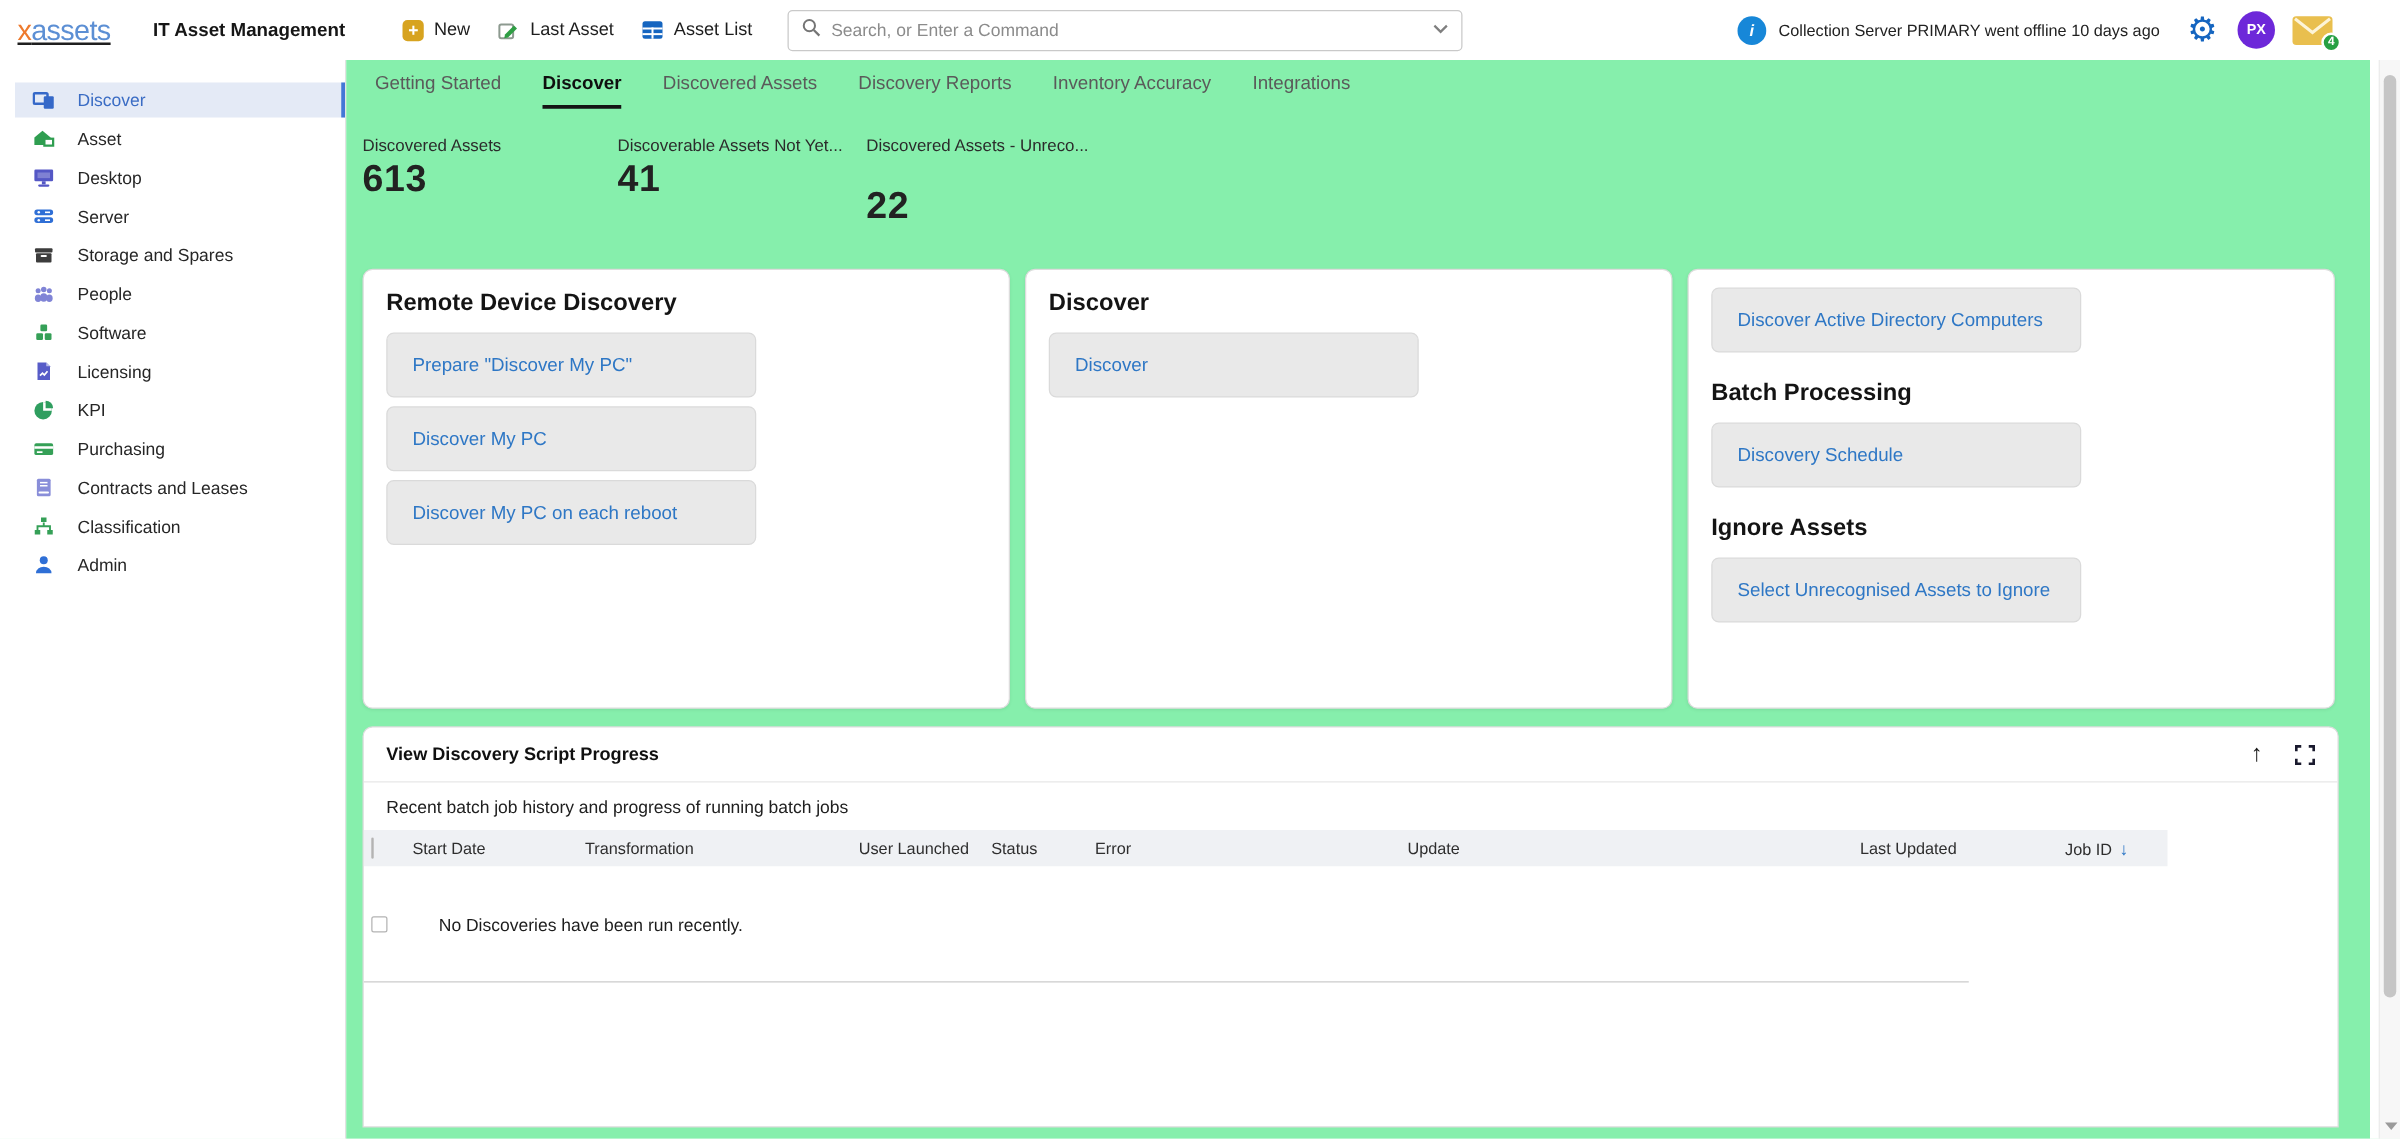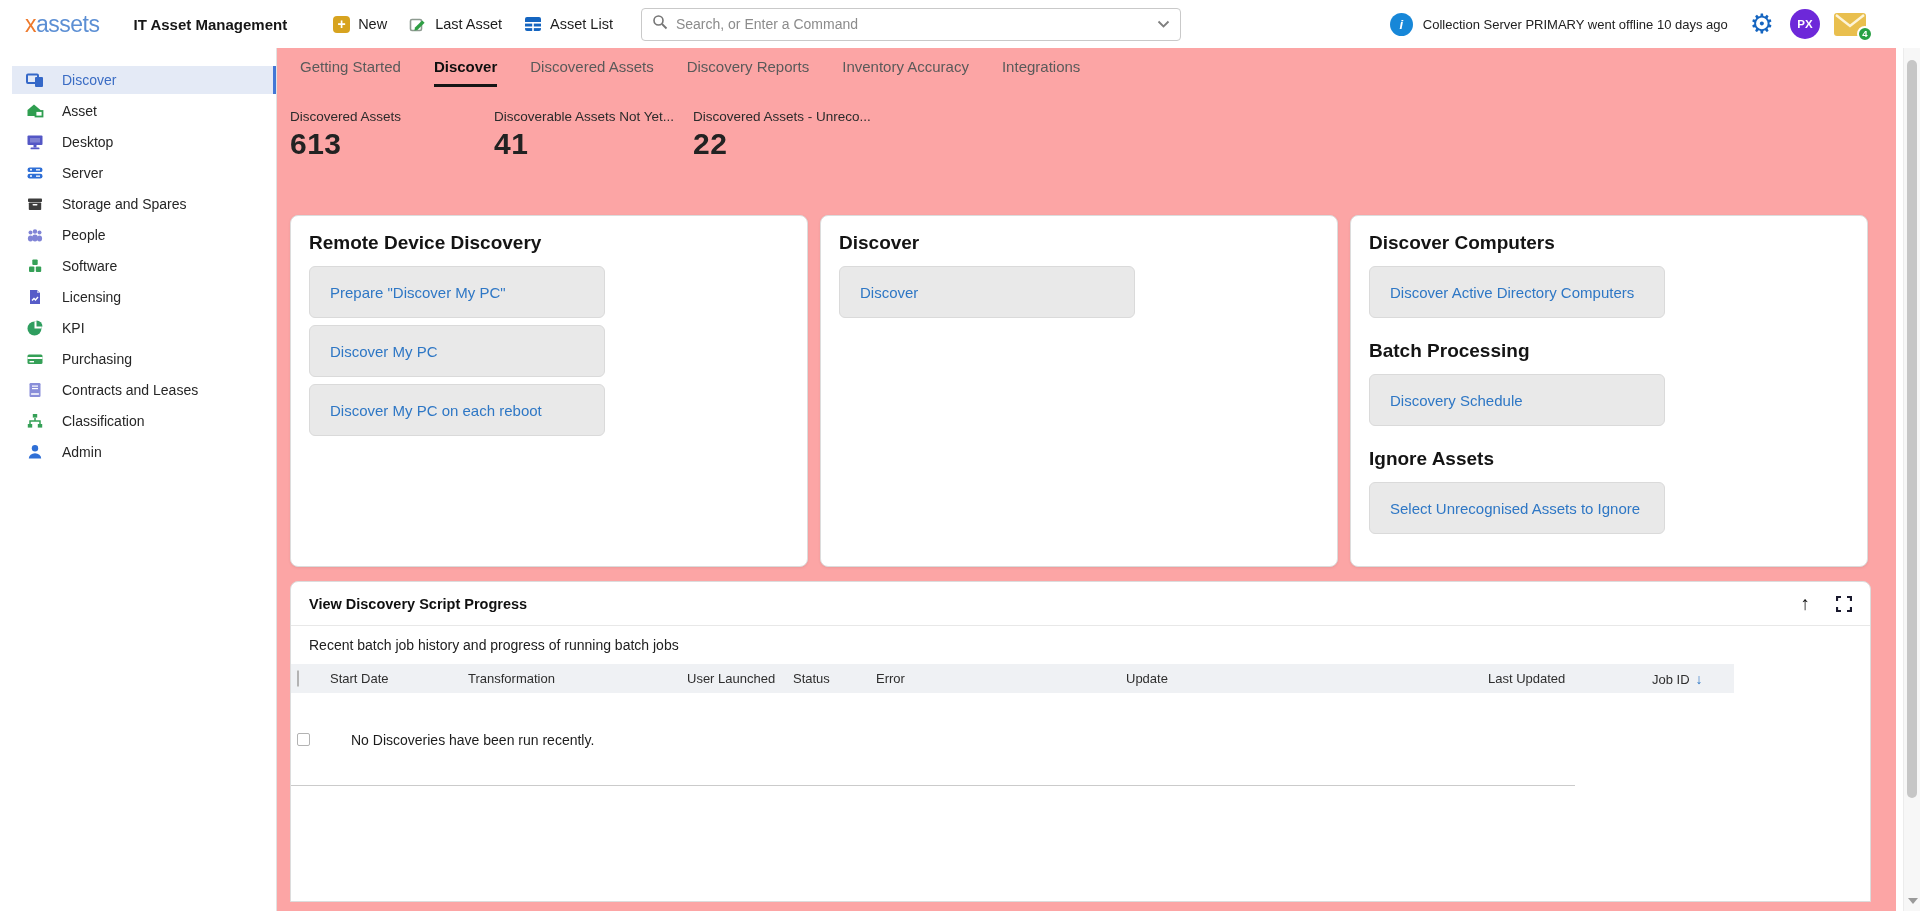--- a/index.html
+++ b/index.html
@@ -2,21 +2,21 @@
 <html><head>
 <meta charset="utf-8">
 <style>
   * { box-sizing: border-box; margin: 0; padding: 0; }
   html,body { width:1920px; height:911px; overflow:hidden; }
   body { font-family:"Liberation Sans", sans-serif; background:#fff; color:#1f1f1f; }
   .app { position:relative; width:1920px; height:911px; background:#fff; }
 
   
   .header { position:absolute; top:0; left:0; width:1920px; height:48px; display:flex; align-items:center; background:#fff; }
-  .logo { margin-left:25px; font-size:23px; font-weight:500; letter-spacing:-0.5px; }
+  .logo { margin-left:14px; font-size:23px; font-weight:500; letter-spacing:-0.5px;text-decoration:underline; }
   .logo .lx { color:#ee7a2d; }
   .logo .lrest { color:#5c8fd4; }
   .app-title { margin-left:34px; font-size:15px; font-weight:700; color:#161616; }
   .hdr-actions { display:flex; align-items:center; margin-left:46px; gap:22px; }
   .hdr-action { display:flex; align-items:center; gap:8px; font-size:14.5px; color:#1d1d1d; cursor:pointer; }
   .ic-new { width:17px; height:17px; background:#d7a31f; border-radius:4px; color:#fff; font-weight:700; font-size:14px; line-height:16px; text-align:center; }
   .ic-edit, .ic-table { width:18px; height:18px; display:inline-block; }
   .searchbox { margin-left:28px; width:540px; height:33px; border:1px solid #c9c9c9; border-radius:4px; display:flex; align-items:center; padding:0 10px; background:#fff; }
   .searchbox input { flex:1; border:none; outline:none; font-size:14px; color:#333; margin-left:8px; font-family:"Liberation Sans",sans-serif; background:transparent; }
   .searchbox input::placeholder { color:#8b8b8b; }
@@ -32,29 +32,29 @@
   
   .sidebar { position:absolute; top:48px; left:0; width:277px; height:863px; background:#fff; border-right:1px solid #e2e2e2; padding-top:18px; }
   .side-item { position:relative; display:flex; align-items:center; height:28px; margin:0 0 3px 12px; cursor:pointer; }
   .side-item .sicon { width:18px; height:18px; margin-left:14px; flex:0 0 18px; }
   .side-item .slabel { margin-left:18px; font-size:14px; color:#262626; }
   .side-item.sel { background:#e4eaf6; }
   .side-item.sel .slabel { color:#3a6cc4; }
   .side-item.sel::after { content:""; position:absolute; right:0; top:0; width:3px; height:100%; background:#4377d6; }
 
   
-  .main { position:absolute; top:48px; left:277px; width:1619px; height:863px; background:#fca5a5; }
+  .main { position:absolute; top:48px; left:277px; width:1619px; height:863px; background:#86efac; }
 
   .tabs { display:flex; gap:33px; padding:10px 0 0 23px; }
   .tab { font-size:15px; color:#5a5a5a; padding-bottom:9px; cursor:pointer; }
   .tab.active { color:#0f0f0f; font-weight:700; border-bottom:3px solid #151515; }
 
   .stats { display:flex; padding-left:13px; margin-top:22px; height:62px; }
   .stat { display:flex; flex-direction:column; }
-  .stat:nth-child(1){ width:204px; } .stat:nth-child(2){ width:199px; } .stat:nth-child(3){ width:240px; }
+  .stat:nth-child(1){ width:204px; } .stat:nth-child(2){ width:199px; } .stat:nth-child(3){ width:240px;gap:21px; }
   .stat-label { font-size:13.5px; color:#2b2b2b; }
   .stat-value { font-size:30px; font-weight:700; color:#222; margin-top:3px; letter-spacing:0.5px; }
 
   .cards { display:flex; gap:12px; margin:44px 0 0 13px; }
   .card { width:518px; height:352px; background:#fff; border:1px solid #dcdcdc; border-radius:8px; box-shadow:0 1px 3px rgba(0,0,0,.07); padding:14px 18px; }
   .card-heading { font-size:19px; font-weight:700; color:#141414; margin:2px 0 12px 0; }
   .card-heading.mt { margin-top:22px; }
   .card-btn { width:296px; height:52px; background:#e9e9e9; border:1px solid #dadada; border-radius:6px; display:flex; align-items:center; padding-left:20px; margin-bottom:7px; cursor:pointer; }
   .card-btn span { font-size:15px; color:#2e77c5; }
 
@@ -302,21 +302,20 @@
       </div>
 
       <div class="card">
         <div class="card-heading">Discover</div>
         <div class="card-btn">
           <span>Discover</span>
         </div>
       </div>
 
       <div class="card">
-        <div class="card-heading">Discover Computers</div>
         <div class="card-btn">
           <span>Discover Active Directory Computers</span>
         </div>
         <div class="card-heading mt">Batch Processing</div>
         <div class="card-btn">
           <span>Discovery Schedule</span>
         </div>
         <div class="card-heading mt">Ignore Assets</div>
         <div class="card-btn">
           <span>Select Unrecognised Assets to Ignore</span>

